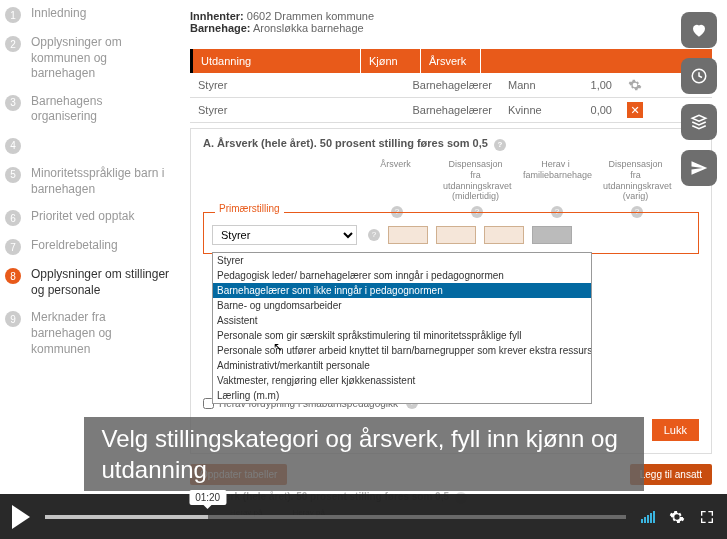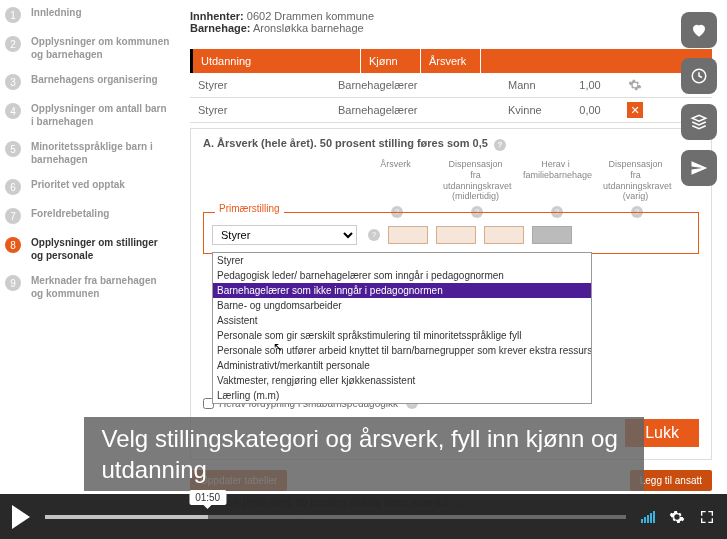--- a/index.html
+++ b/index.html
@@ -44,23 +44,22 @@
       justify-content: center;
       font-size: 10px;
       flex-shrink: 0;
       margin-top: 1px;
     }
     .nav-item.active .nav-number {
       background: #e85a1a;
     }
     .nav-label {
       color: #999;
-      font-size: 10px;
+      font-size: 12px;
       line-height: 1.3;
-      font-weight: bold;
     }
     .nav-item.active .nav-label {
       color: #333;
     }
     .main {
       flex: 1;
       padding: 10px 15px;
       background: #fff;
       overflow: hidden;
     }
@@ -99,23 +98,23 @@
     .th-utdanning { width: 170px; padding: 6px 8px; border-left: 3px solid #000000; }
     .th-kjonn { width: 60px; padding: 6px 8px; border-left: 1px solid #fff; }
     .th-arsverk { width: 60px; padding: 6px 8px; border-left: 1px solid #fff; }
     .th-action { width: 30px; border-left: 1px solid #fff; }
     .table-row {
       display: flex;
       border-bottom: 1px solid #ddd;
       font-size: 11px;
     }
     .td-stilling { width: 140px; padding: 6px 8px; color: #666; }
-    .td-utdanning { width: 170px; padding: 6px 8px; color: #666; }
+    .td-utdanning { width: 170px; padding: 6px 8px; color: #666; text-align: right; }
     .td-kjonn { width: 60px; padding: 6px 8px; color: #666; }
-    .td-arsverk { width: 60px; padding: 6px 8px; text-align: center; color: #666; }
+    .td-arsverk { width: 60px; padding: 6px 8px; text-align: right; color: #666; }
     .td-action { width: 30px; padding: 4px; display:flex; align-items:center; justify-content:center; }
     .gear-icon {
       width: 14px;
       height: 14px;
       color: #aaa;
     }
     .close-icon {
       width: 16px;
       height: 16px;
       background: #e85a1a;
@@ -201,21 +200,21 @@
       font-size: 10px;
     }
     .dropdown-option {
       padding: 2px 4px;
       color: #333;
       cursor: pointer;
       white-space: nowrap;
       overflow: hidden;
     }
     .dropdown-option.highlighted {
-      background: #4c1d95;
+      background: #0369a1;
       color: #fff;
     }
     .cursor-icon {
       position: absolute;
       left: 60px;
       top: 87px;
       font-size: 12px;
       z-index: 200;
     }
     .herav-line {
@@ -227,22 +226,22 @@
       gap: 5px;
     }
     .chk {
       width: 11px;
       height: 11px;
     }
     .lukk-btn {
       background: #e85a1a;
       color: #fff;
       border: none;
-      padding: 5px 20px;
-      font-size: 16px;
+      padding: 5px 12px;
+      font-size: 11px;
       float: right;
       margin-top: 10px;
       cursor: pointer;
     }
     .orange-btn {
       background: #c84d0f;
       color: #fff;
       border: none;
       padding: 5px 10px;
       font-size: 10px;
@@ -374,21 +373,20 @@
     <div class="nav-item">
         <div class="nav-number">2</div>
         <div class="nav-label">Opplysninger om kommunen og barnehagen</div>
       </div>
     <div class="nav-item">
         <div class="nav-number">3</div>
         <div class="nav-label">Barnehagens organisering</div>
       </div>
     <div class="nav-item">
         <div class="nav-number">4</div>
-        <div class="nav-label">Opplysninger om antall barn i barnehagen</div>
       </div>
     <div class="nav-item">
         <div class="nav-number">5</div>
         <div class="nav-label">Minoritetsspråklige barn i barnehagen</div>
       </div>
     <div class="nav-item">
         <div class="nav-number">6</div>
         <div class="nav-label">Prioritet ved opptak</div>
       </div>
     <div class="nav-item">
@@ -529,21 +527,21 @@
       </svg>
     </div>
 </div>
 
 <div class="caption-overlay">Velg stillingskategori og årsverk, fyll inn kjønn og utdanning</div>
 
 <div class="video-bar">
   <div class="play-btn"></div>
   <div class="progress-bar">
     <div class="progress-fill"></div>
-    <div class="time-label">01:50</div>
+    <div class="time-label">01:20</div>
   </div>
   <div class="video-controls-right">
     <div class="vol-bars">
       <div class="vol-bar" style="height:4px"></div>
       <div class="vol-bar" style="height:6px"></div>
       <div class="vol-bar" style="height:8px"></div>
       <div class="vol-bar" style="height:10px"></div>
       <div class="vol-bar" style="height:12px"></div>
     </div>
     <svg class="gear-svg" viewBox="0 0 24 24">

